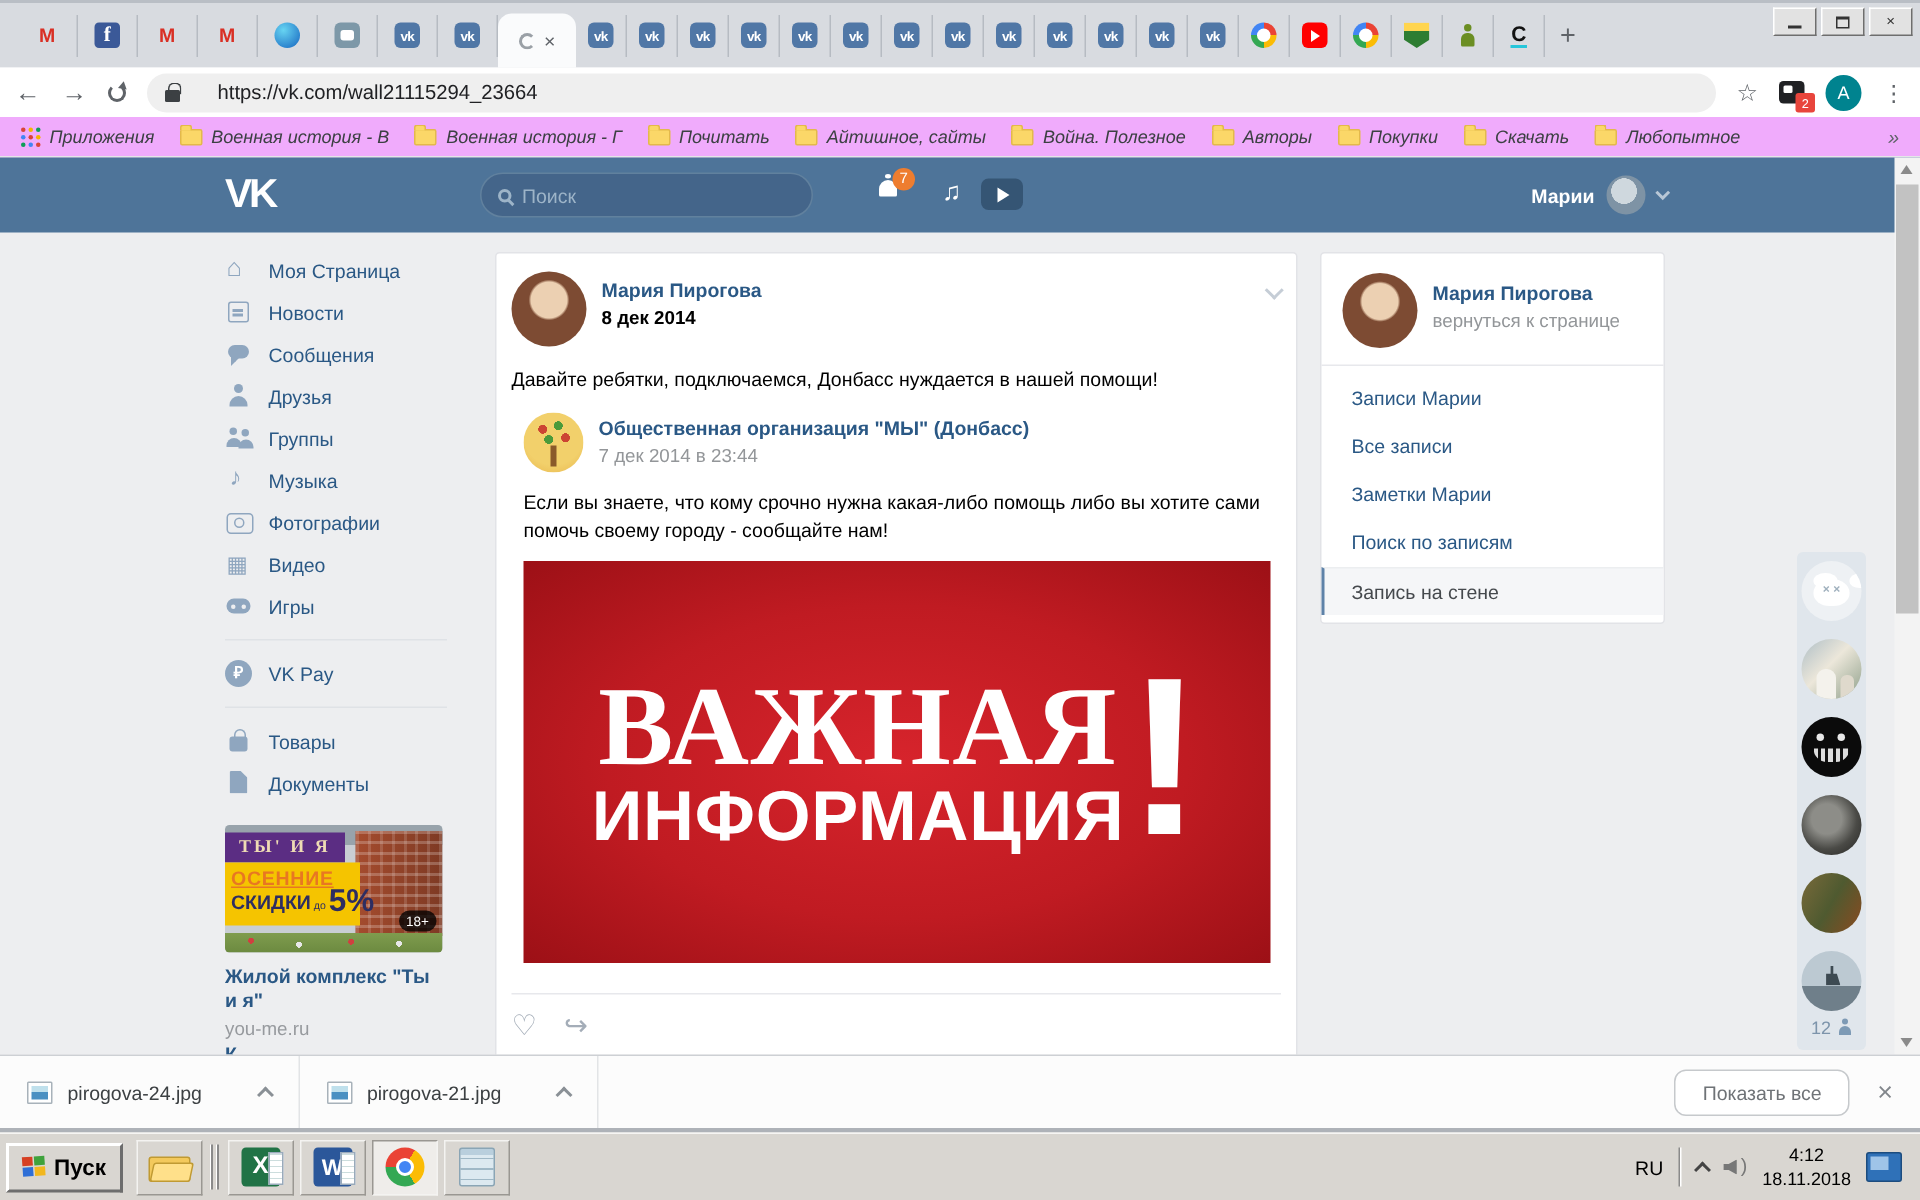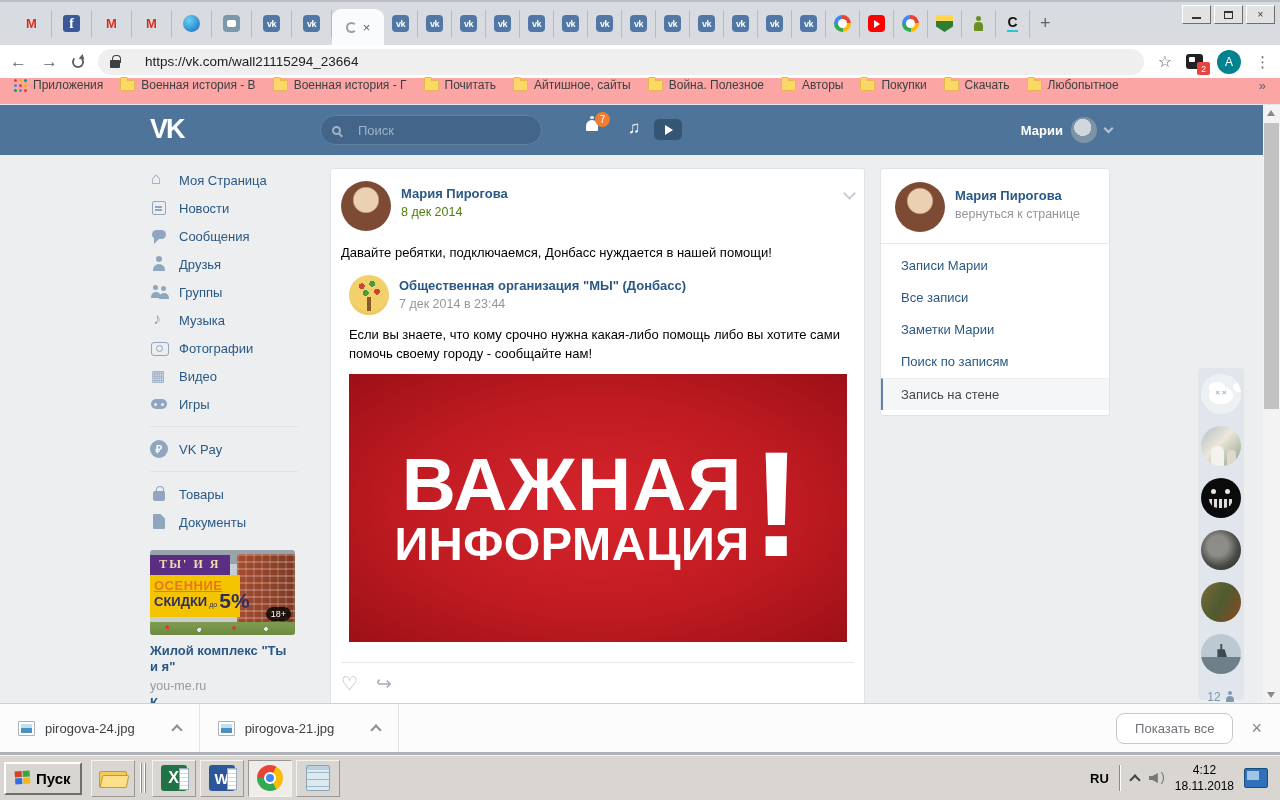--- a/index.html
+++ b/index.html
@@ -46,33 +46,33 @@
   .lock::before { content:""; position:absolute; left:1.5px; top:-5px; width:7px; height:7px; border:1.5px solid #3c4043; border-bottom:none; border-radius:4px 4px 0 0; }
   .urltext { color:#202124; font-size:13.5px; }
   .star { color:#5f6368; font-size:16px; }
   .extbox { position:relative; width:17px; height:15px; background:#202124; border-radius:3px; }
   .extbox::before { content:""; position:absolute; left:3px; top:3px; width:6px; height:5px; background:#fff; border-radius:1px; }
   .extbadge { position:absolute; right:-7px; bottom:-6px; background:#e8453c; color:#fff; font-size:8.5px; width:13px; height:13px; border-radius:2px; display:flex; align-items:center; justify-content:center; }
   .chrome-avatar { width:24px; height:24px; border-radius:50%; background:#00838f; color:#fff; font-size:12px; display:flex; align-items:center; justify-content:center; }
   .dots3 { color:#5f6368; font-size:15px; }
 
   
-  .bookmarks { position:absolute; left:0; top:78px; width:1280px; height:27px; background:#fca5a5; display:flex; align-items:flex-start; padding:0 14px; gap:8px; border-bottom:1px solid #e4e6e8; }
+  .bookmarks { position:absolute; left:0; top:78px; width:1280px; height:27px; background:#f0abfc; display:flex; align-items:center; padding:0 14px; gap:8px; border-bottom:1px solid #e4e6e8;font-style:italic; }
   .bm-item { display:flex; align-items:center; gap:6px; color:#3c4043; font-size:12px; white-space:nowrap; margin-right:9px; }
   .apps-grid { width:13px; height:13px; position:relative; }
   .apps-grid::before { content:""; position:absolute; left:0; top:0; width:3px; height:3px; border-radius:50%; background:#db4437;
     box-shadow:5px 0 0 #f4b400, 10px 0 0 #0f9d58, 0 5px 0 #4285f4, 5px 5px 0 #db4437, 10px 5px 0 #f4b400, 0 10px 0 #0f9d58, 5px 10px 0 #4285f4, 10px 10px 0 #db4437; }
   .bm-folder { width:15px; height:11px; background:#fbd768; border:1px solid #e3b94b; border-radius:1.5px; position:relative; flex:none; }
   .bm-folder::before { content:""; position:absolute; top:-4px; left:-1px; width:6px; height:3px; background:#fbd768; border:1px solid #e3b94b; border-bottom:none; border-radius:2px 2px 0 0; }
   .bm-overflow { margin-left:auto; color:#5f6368; font-size:13px; }
 
   
   .vkheader { position:absolute; left:0; top:105px; width:1280px; height:50px; background:#4e7499; }
   .vklogo { position:absolute; left:150px; top:9px; color:#fff; font-size:27px; font-weight:800; letter-spacing:-2px; font-style:normal; }
-  .vksearch { position:absolute; left:320px; top:10px; width:222px; height:30px; background:#44658a; border:1px solid #61819e; border-radius:15px; display:flex; align-items:center; padding:0 11px; gap:17px; }
+  .vksearch { position:absolute; left:320px; top:10px; width:222px; height:30px; background:#44658a; border:1px solid #61819e; border-radius:15px; display:flex; align-items:center; padding:0 11px; gap:7px; }
   .mag { position:relative; width:9px; height:9px; border:2px solid #9db4c8; border-radius:50%; flex:none; }
   .mag::after { content:""; position:absolute; right:-4px; bottom:-3px; width:5px; height:2px; background:#9db4c8; transform:rotate(45deg); }
   .vksearch input { background:transparent; border:none; outline:none; color:#dbe6ee; font-size:13px; width:160px; font-family:"Liberation Sans",sans-serif; }
   .vksearch input::placeholder { color:#9db4c8; }
   .bellwrap { position:absolute; left:584px; top:14px; width:18px; height:18px; }
   .bell { position:relative; width:16px; height:16px; }
   .bell::before { content:""; position:absolute; left:2px; top:1px; width:12px; height:11px; background:#fff; border-radius:6px 6px 1px 1px; }
   .bell::after { content:""; position:absolute; left:6px; bottom:0; width:4px; height:3px; background:#fff; border-radius:50%; }
   .vkbadge { position:absolute; right:-8px; top:-7px; min-width:15px; height:15px; background:#ee7d2f; border-radius:8px; color:#fff; font-size:10px; display:flex; align-items:center; justify-content:center; padding:0 3px; }
   .musicnote { position:absolute; left:628px; top:13px; color:#fff; font-size:17px; }
@@ -127,51 +127,51 @@
   .ad-title { margin-top:8px; color:#2a5885; font-size:13px; font-weight:bold; line-height:1.25; }
   .ad-domain { margin-top:3px; color:#979a9e; font-size:12.5px; }
   .ad-cut { margin-top:2px; color:#2a5885; font-size:13px; font-weight:bold; }
 
   
   .postcard { position:absolute; left:330px; top:168px; width:535px; height:570px; background:#fff; border:1px solid #e2e3e7; border-radius:3px; padding:12px 10px; }
   .post-hd { display:flex; gap:10px; }
   .avatar50 { width:50px; height:50px; border-radius:50%; flex:none; background:radial-gradient(circle at 50% 38%, #ecd0b2 0 30%, #7d4b33 34% 75%, #5d3a2a 100%); }
   .post-meta { padding-top:5px; }
   .post-name { color:#2a5885; font-size:13px; font-weight:bold; }
-  .post-date { color:#4d7c0f; font-size:12.5px; margin-top:4px; }
+  .post-date { color:#000000; font-size:12.5px; margin-top:4px;font-weight:bold; }
   .post-menu { margin-left:auto; margin-top:8px; width:9px; height:9px; border-right:2px solid #c5cdd6; border-bottom:2px solid #c5cdd6; transform:rotate(45deg); }
   .post-text { margin-top:13px; color:#000; font-size:13px; line-height:1.45; }
   .repost { margin-top:12px; margin-left:8px; }
   .re-hd { display:flex; gap:10px; }
   .avatar40 { width:40px; height:40px; border-radius:50%; flex:none; position:relative; overflow:hidden;
     background:radial-gradient(circle 3px at 32% 28%, #cc4433 96%, transparent), radial-gradient(circle 3px at 58% 22%, #4a9a3a 96%, transparent), radial-gradient(circle 3px at 70% 42%, #cc4433 96%, transparent), radial-gradient(circle 3px at 42% 45%, #4a9a3a 96%, transparent), radial-gradient(circle at 50% 38%, #f2d06b 0 62%, #e8b64c 100%); }
   .avatar40::after { content:""; position:absolute; left:46%; top:55%; width:4px; height:14px; background:#8a5a2a; }
   .re-name { color:#2a5885; font-size:13px; font-weight:bold; padding-top:3px; }
   .re-date { color:#939699; font-size:12.5px; margin-top:4px; }
   .re-text { margin-top:10px; color:#000; font-size:13px; line-height:1.5; }
   .re-text2 { margin-top:2px; color:#000; font-size:13px; line-height:1.5; }
   .banner { margin-top:10px; width:498px; height:268px; background:radial-gradient(ellipse at center, #d7242c 0%, #c01b22 55%, #9c1016 100%); display:flex; align-items:center; justify-content:center; }
   .banner-lines { display:flex; flex-direction:column; align-items:center; }
-  .banner-l1 { color:#fff; font-size:75px; font-weight:800; letter-spacing:1px; line-height:.95; }
+  .banner-l1 { color:#fff; font-size:75px; font-weight:800; letter-spacing:1px; line-height:.95;font-family:Liberation Serif, serif; }
   .banner-l2 { color:#fff; font-size:47px; font-weight:800; letter-spacing:.5px; line-height:1.0; }
   .banner-mark { color:#fff; font-size:150px; font-weight:800; line-height:.8; margin-left:2px; margin-top:-8px; }
   .post-div { margin-top:20px; border-top:1px solid #e7e8ec; }
   .post-actions { margin-top:9px; display:flex; gap:18px; color:#a4adb8; font-size:19px; }
 
   
   .profilecard { position:absolute; left:880px; top:168px; width:230px; background:#fff; border:1px solid #e2e3e7; border-radius:3px; padding-bottom:5px; }
   .pc-hd { display:flex; gap:10px; padding:13px 14px 11px; }
   .pc-name { color:#2a5885; font-size:13px; font-weight:bold; padding-top:6px; }
   .pc-back { color:#939699; font-size:12.5px; margin-top:4px; }
   .pc-div { border-top:1px solid #e7e8ec; margin:0 0 6px; }
   .pc-item { height:32px; line-height:32px; padding-left:20px; color:#2a5885; font-size:13px; cursor:pointer; }
   .pc-item.active { background:#f5f6f8; color:#45494d; border-left:2px solid #5e82a8; padding-left:18px; border-top:1px solid #eceef0; }
 
   
-  .friends { position:absolute; left:1198px; top:368px; width:46px; height:332px; background:#e0e6ec; border-radius:4px; display:flex; flex-direction:column; align-items:center; padding-top:6px; gap:16px; }
+  .friends { position:absolute; left:1198px; top:368px; width:46px; height:332px; background:#e0e6ec; border-radius:4px; display:flex; flex-direction:column; align-items:center; padding-top:6px; gap:4px; }
   .fr-av { width:40px; height:40px; border-radius:50%; flex:none; position:relative; overflow:hidden; }
   .av-dog { background:#eef1f4; }
   .av-dog::before { content:""; position:absolute; left:8px; top:12px; width:24px; height:18px; background:#fff; border-radius:50% 50% 45% 45%; box-shadow:-4px -8px 0 -4px #fff, 20px -8px 0 -4px #fff; }
   .av-dog::after { content:"× ×"; position:absolute; left:0; right:0; top:14px; text-align:center; color:#9fb0bd; font-size:8px; font-weight:bold; }
   .av-couple { background:linear-gradient(135deg,#aebec6 0%, #ece7da 45%, #8e9f8a 100%); }
   .av-couple::after { content:""; position:absolute; left:10px; bottom:0; width:13px; height:20px; background:#f4f2ec; border-radius:6px 6px 0 0; box-shadow:14px 2px 0 -2px #dfd9cc; }
   .av-grin { background:#0b0b0b; }
   .av-grin::before { content:""; position:absolute; left:10px; top:11px; width:5px; height:5px; background:#e8e8e8; border-radius:50%; box-shadow:14px 0 0 #e8e8e8; }
   .av-grin::after { content:""; position:absolute; left:8px; top:21px; width:24px; height:9px; border-radius:0 0 12px 12px;
     background:repeating-linear-gradient(90deg,#ddd 0 3px,#111 3px 5px); }
@@ -216,21 +216,21 @@
   .tb-folder::after { content:""; position:absolute; left:2px; top:7px; right:-1px; bottom:0; background:#ffe08a; border:1px solid #c09a33; border-radius:2px; transform:skewX(-12deg); }
   .tb-excel { width:26px; height:26px; background:#217346; border-radius:3px; color:#fff; font-weight:bold; font-size:16px; display:flex; align-items:center; justify-content:center; position:relative; }
   .tb-excel::after { content:""; position:absolute; right:-2px; top:3px; width:8px; height:20px; background:#fff; border:1px solid #9ab; background-image:repeating-linear-gradient(#cdd 0 1px, transparent 1px 4px); }
   .tb-word { width:26px; height:26px; background:#2b579a; border-radius:3px; color:#fff; font-weight:bold; font-size:15px; display:flex; align-items:center; justify-content:center; position:relative; }
   .tb-word::after { content:""; position:absolute; right:-2px; top:3px; width:8px; height:20px; background:#fff; border:1px solid #9ab; background-image:repeating-linear-gradient(#cdd 0 1px, transparent 1px 4px); }
   .tb-chrome { width:26px; height:26px; border-radius:50%; position:relative;
     background:conic-gradient(from -90deg, #ea4335 0 120deg, #fbbc05 120deg 240deg, #34a853 240deg 360deg); }
   .tb-chrome::after { content:""; position:absolute; inset:7px; background:#4285f4; border:2.5px solid #fff; border-radius:50%; }
   .tb-notepad { width:24px; height:26px; background:#dce9f0; border:1px solid #8aa5b5; border-radius:2px; background-image:linear-gradient(#b9cfdd 0 4px, transparent 4px), repeating-linear-gradient(transparent 0 6px, #9fb8c6 6px 7px); }
   .tray { margin-left:auto; display:flex; align-items:center; gap:10px; height:37px; padding:0 8px 0 12px; }
-  .tray-lang { font-size:13px; color:#000;font-weight:bold; }
+  .tray-lang { font-size:13px; color:#000; }
   .tray-sep { width:2px; height:26px; background:linear-gradient(90deg,#8a8a8a 0 1px,#fff 1px 2px); }
   .tray-chev { width:8px; height:8px; border-left:2px solid #444; border-top:2px solid #444; transform:rotate(45deg); margin-top:4px; }
   .speaker { position:relative; width:16px; height:14px; }
   .speaker::before { content:""; position:absolute; left:0; top:2px; width:9px; height:10px; background:#777; clip-path:polygon(0 30%, 40% 30%, 100% 0, 100% 100%, 40% 70%, 0 70%); }
   .speaker::after { content:")"; position:absolute; right:0; top:-2px; color:#777; font-size:13px; }
   .tray-clock { display:flex; flex-direction:column; align-items:center; line-height:1.35; }
   .tray-time { font-size:12px; color:#000; }
   .tray-date { font-size:12px; color:#000; }
   .show-desktop { width:24px; height:20px; background:#2f71b8; border:1px solid #1c4c7e; border-radius:2px; position:relative; }
   .show-desktop::before { content:""; position:absolute; left:2px; top:2px; width:12px; height:9px; background:#9fc4e8; }

